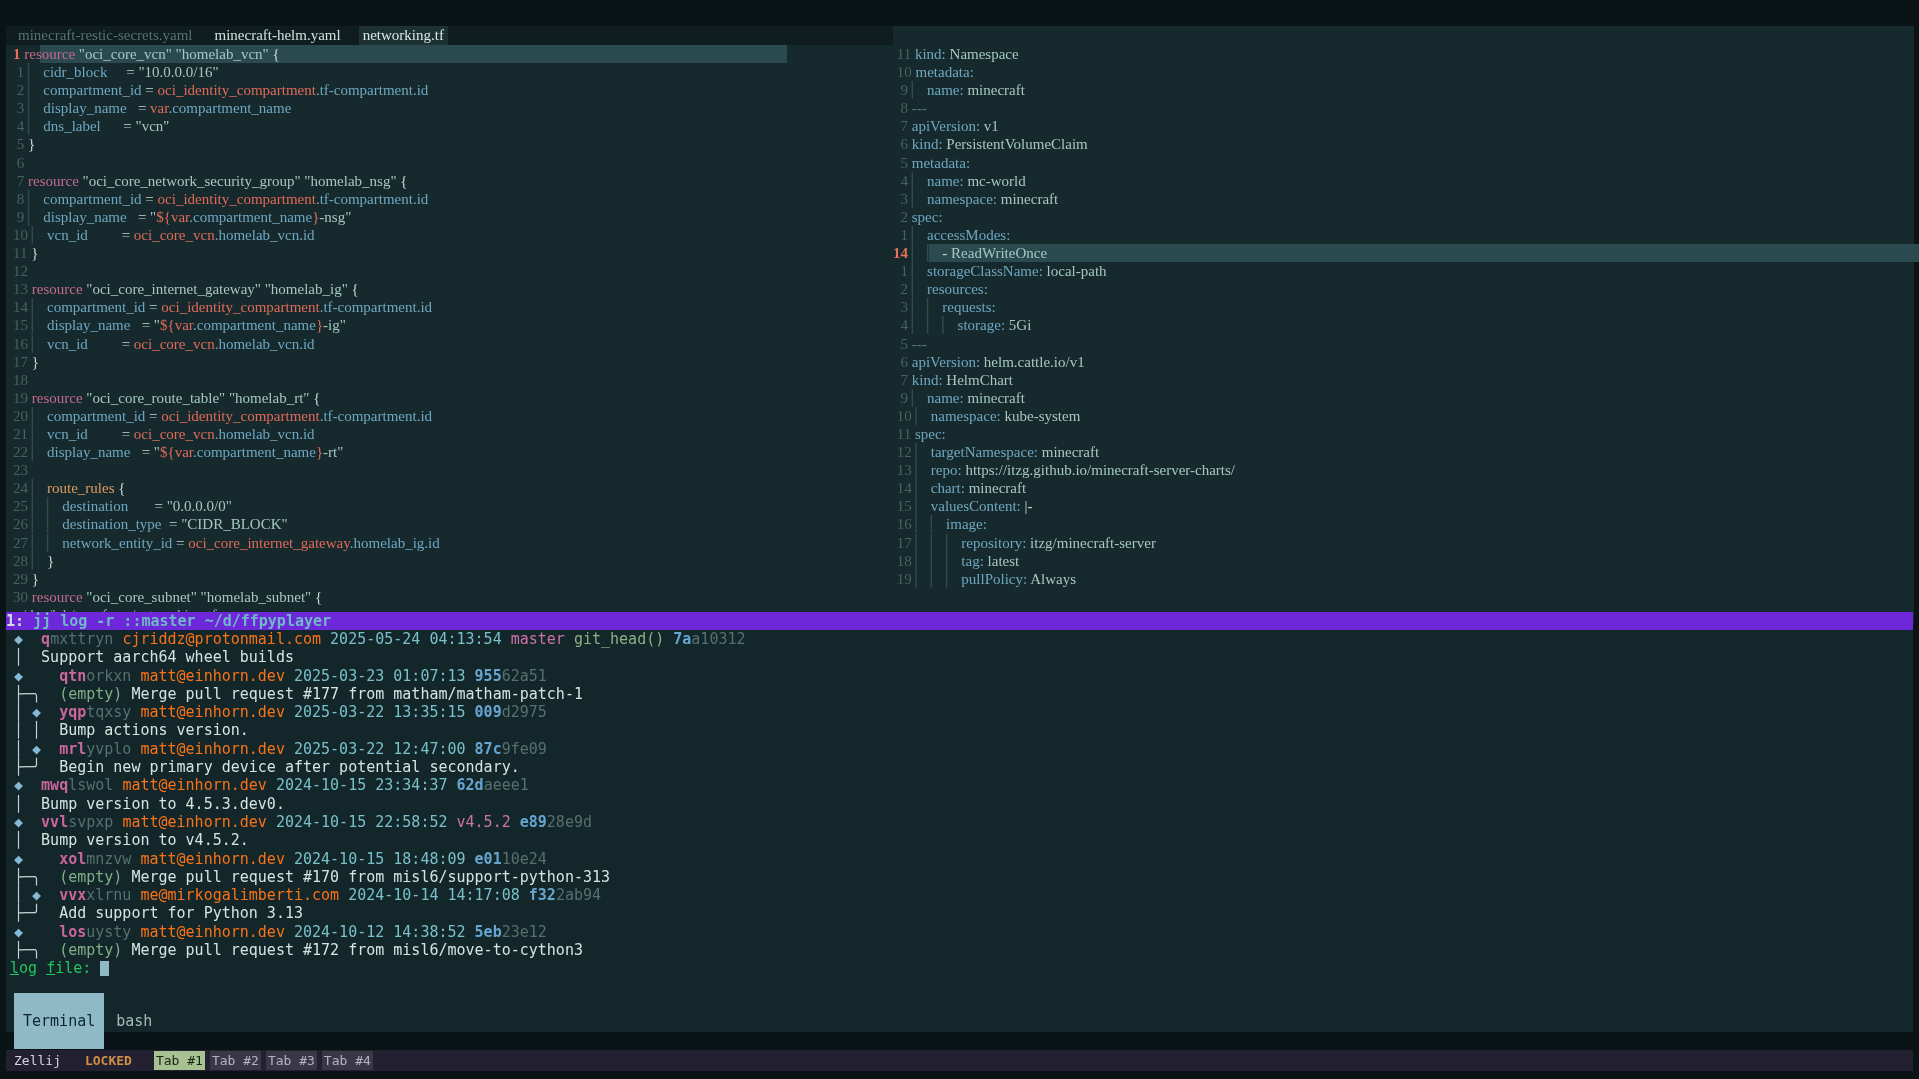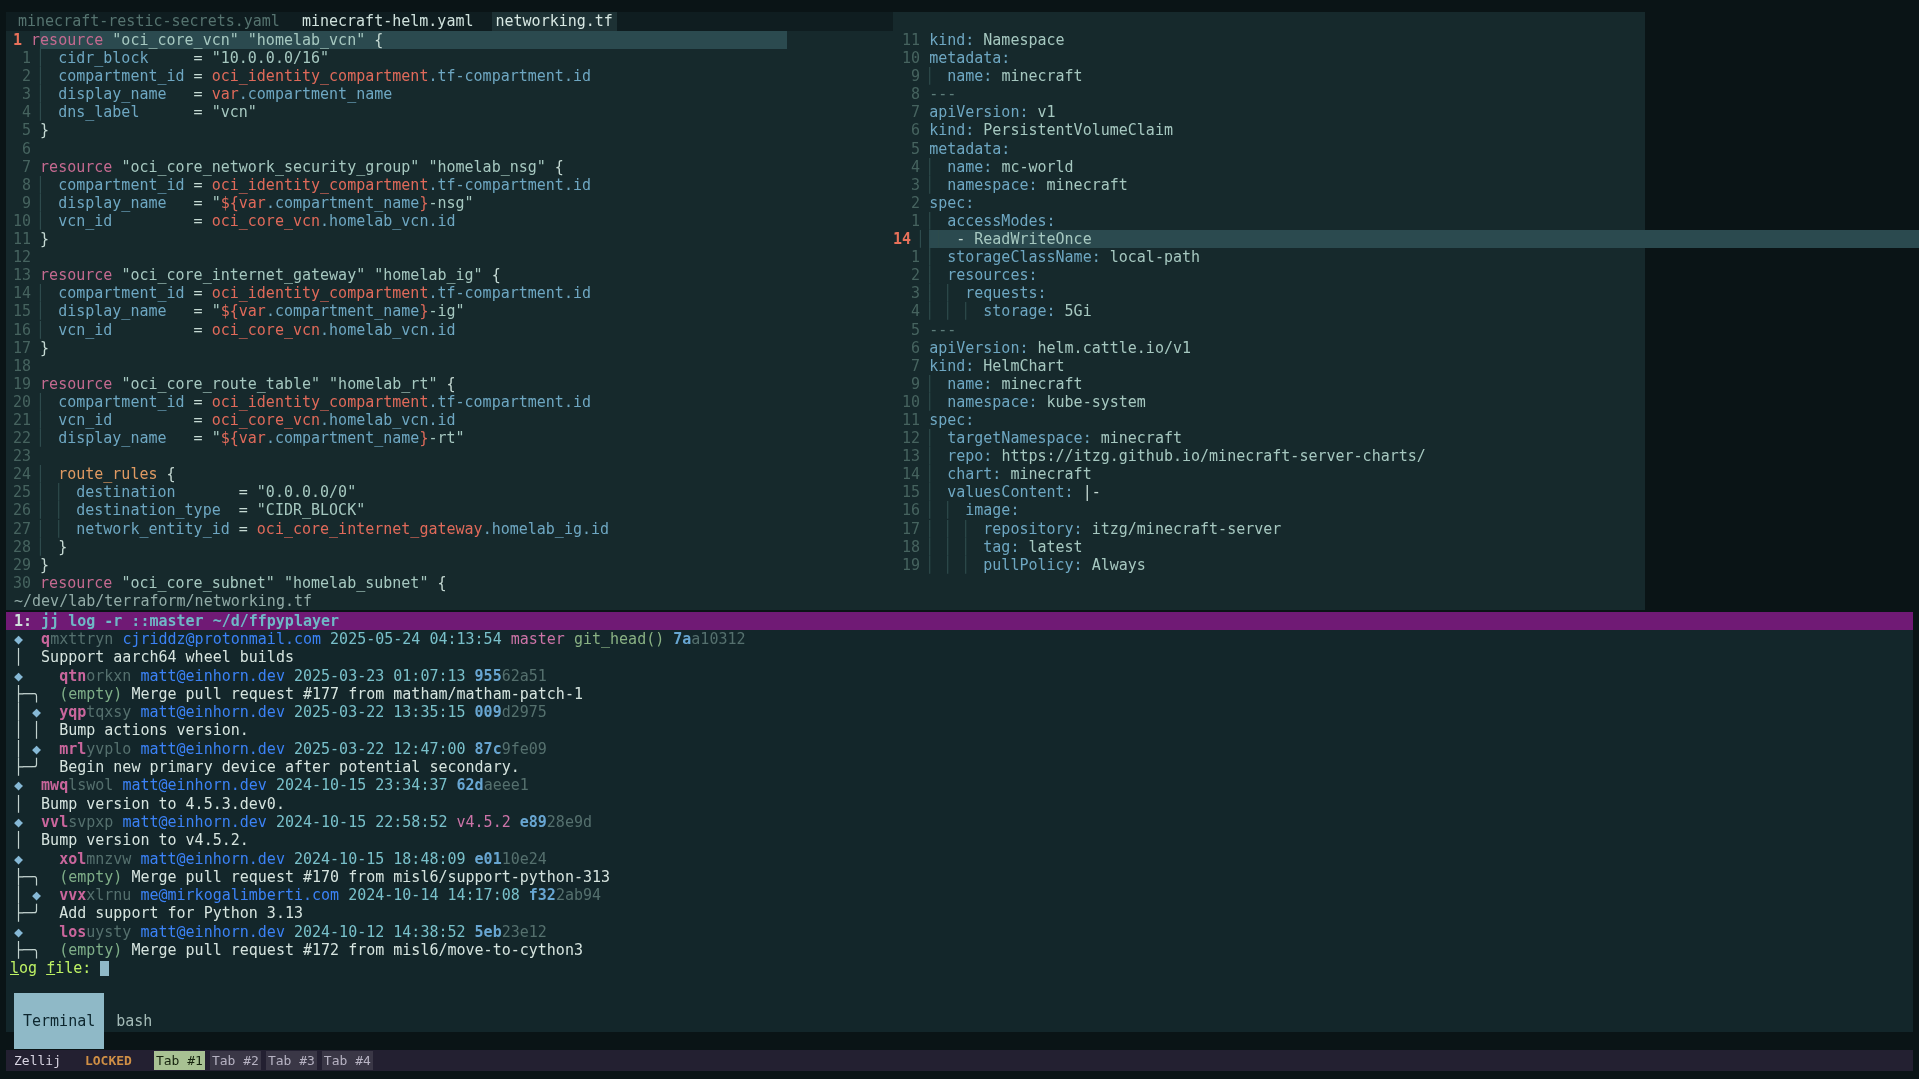--- a/index.html
+++ b/index.html
@@ -1,19 +1,19 @@
 <!DOCTYPE html>
 <html><head>
 <meta charset="utf-8">
 <style>
   html,body{margin:0;padding:0;background:#060c0e;}
   .screen{position:relative;width:1919px;height:1079px;background:#0a1416;overflow:hidden;
           font-family:"DejaVu Sans Mono",monospace;font-size:15px;}
   
-  .editors{position:absolute;left:6px;top:12px;width:1639px;height:598px;background:#16292c;}
+  .editors{position:absolute;left:6px;top:26px;width:1908px;height:598px;background:#16292c;font-family:Liberation Serif, serif;}
   .bufferline{position:absolute;left:0;top:0;width:887px;height:19px;background:#0f1d20;
               line-height:19px;white-space:pre;padding-left:8px;box-sizing:border-box;}
   .btab{color:#cfe1dc;margin-right:14px;padding:0 4px;display:inline-block;}
   .btab.dim{color:#55736f;}
   .btab.active{background:#1d3134;color:#d8e8e3;}
   #left-code{position:absolute;left:7px;top:19px;width:774px;color:#c6dad4;}
   #right-code{position:absolute;left:887px;top:19px;width:1026px;color:#c6dad4;}
   .ln{height:18.1px;line-height:18.1px;white-space:pre;}
   #left-code .ln.cur{background:linear-gradient(90deg,rgba(0,0,0,0) 27px,#2b4a4f 27px);}
   #right-code .ln.cur{background:linear-gradient(90deg,rgba(0,0,0,0) 36px,#2b4a4f 36px);}
@@ -24,38 +24,38 @@
   .at{color:#6ea7c2;}  
   .st{color:#a6c8c0;}  
   .rd{color:#e06a5a;}  
   .dd{color:#5d7d7a;}  
   .gd{color:#2e4b4d;}  
   .statusline{position:absolute;bottom:0;height:18px;line-height:18px;color:#93aca8;white-space:pre;}
   .path-left{left:8px;}
   .path-right{left:778px;}
   
   #terminal{position:absolute;left:6px;top:612px;width:1907px;height:420px;background:#13262a;}
-  .termtitle{height:18px;line-height:18px;background:#701a75;white-space:pre;padding-left:8px;}
+  .termtitle{height:18px;line-height:18px;background:#6d28d9;white-space:pre;}
   .tpre{color:#cfe0db;font-weight:bold;}
   .tcmd{color:#6fb8c6;font-weight:bold;margin-left:9px;}
   .tcwd{color:#6fb8c6;font-weight:bold;margin-left:9px;}
   #log{padding-left:8px;color:#c6dad4;}
   #log .ln{height:18.3px;line-height:18.3px;}
   .nd{color:#86b9d6;}            
   .gl{color:#c2d2ce;}            
   .ci{color:#c9669c;font-weight:bold;}  
   .dm{color:#55706e;}            
-  .em{color:#3b82f6;}            
+  .em{color:#f97316;}            
   .ts{color:#79c0ca;}            
   .bm{color:#cc74a8;}            
   .gh{color:#8ab284;}            
   .co{color:#68a6d2;font-weight:bold;}  
   .de{color:#d6e4df;}            
   .emp{color:#7fae88;}           
-  #prompt{padding-left:4px;height:18px;line-height:18px;color:#bef264;white-space:pre;}
+  #prompt{padding-left:4px;height:18px;line-height:18px;color:#22c55e;white-space:pre;}
   .u{text-decoration:underline;}
   .blockcur{display:inline-block;width:9px;height:15px;background:#8fb9c7;vertical-align:middle;margin-left:9px;}
   #term-tabs{position:absolute;left:0;bottom:1px;height:19px;line-height:19px;padding-left:8px;white-space:pre;}
   .ttab{color:#a4bbb7;margin-right:14px;}
   .ttab.active{background:#8fb9c7;color:#0d262e;padding:19px 9px;margin-right:12px;text-align:right;}
   
   #statusbar{position:absolute;left:6px;top:1050px;width:1907px;height:21px;background:#232031;
              display:flex;align-items:center;padding-left:8px;box-sizing:border-box;font-size:13px;}
   .zlabel{color:#d8d4e2;margin-right:24px;}
   .zmode{color:#cf8f45;font-weight:bold;margin-right:22px;}

